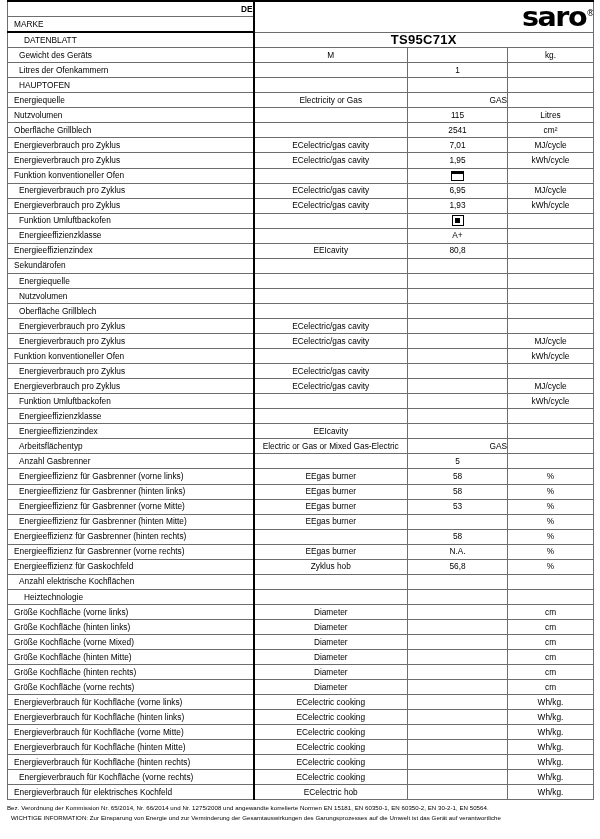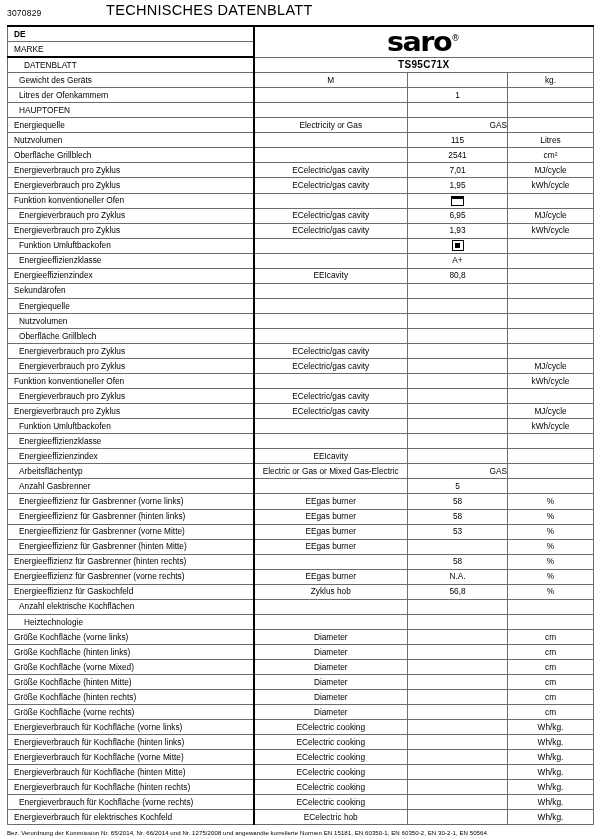--- a/index.html
+++ b/index.html
@@ -76,21 +76,21 @@
   .left     { text-align: right; padding-left: 5px; }
 
   
   .vsep-right { border-right: 2.2px solid #000 !important; }
 
   
   .hb-top    { border-top: 2.2px solid #000 !important; }
   .hb-bottom { border-bottom: 2.2px solid #000 !important; }
 
   
-  .row-de td    { height: 19px; font-size: 10px; }
+  .row-de td    { height: 19px; font-size: 10px; text-align: right; }
   .row-marke td { height: 17px; }
   .row-code td  { height: 19px; }
 
   .brand-cell {
     text-align: center;
     vertical-align: middle;
   }
   .brand {
     display: inline-block;
     font-size: 27px;
@@ -101,21 +101,21 @@
     position: relative;
     transform: scaleX(1.06);
   }
   .brand .reg {
     font-size: 8px;
     vertical-align: super;
     letter-spacing: 0;
     font-weight: normal;
   }
   .model {
-    font-size: 10px;
+    font-size: 13px;
     font-weight: bold;
     letter-spacing: .3px;
   }
 
   
   .pict {
     display: inline-block;
     vertical-align: middle;
   }
   .pict-conventional {
@@ -155,24 +155,20 @@
     margin: 0;
     white-space: nowrap;
   }
   .footer p.ind { padding-left: 4px; }
 </style>
 </head>
 <body>
 
 <div class="page">
 
-  <div class="doc-head">
-    <div class="doc-number">3070829</div>
-    <div class="doc-title">TECHNISCHES DATENBLATT</div>
-  </div>
 
   <table class="spec">
     <colgroup>
       <col class="c-label">
         <col class="c-mid">
         <col class="c-val">
         <col class="c-unit">
     </colgroup>
     <tbody>
 

